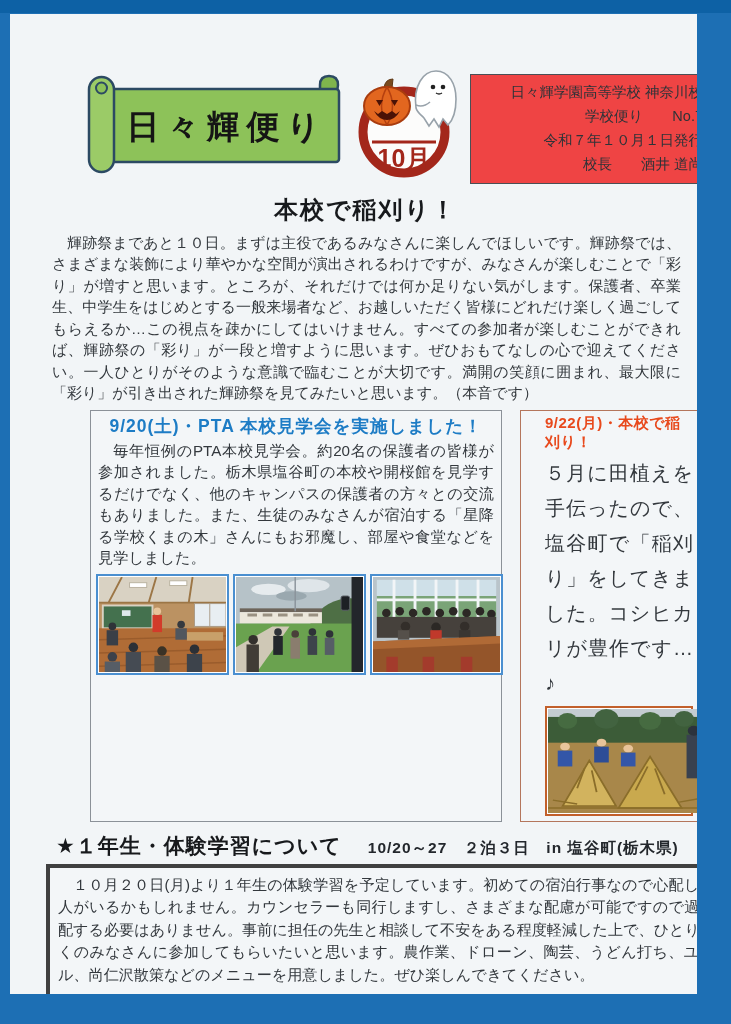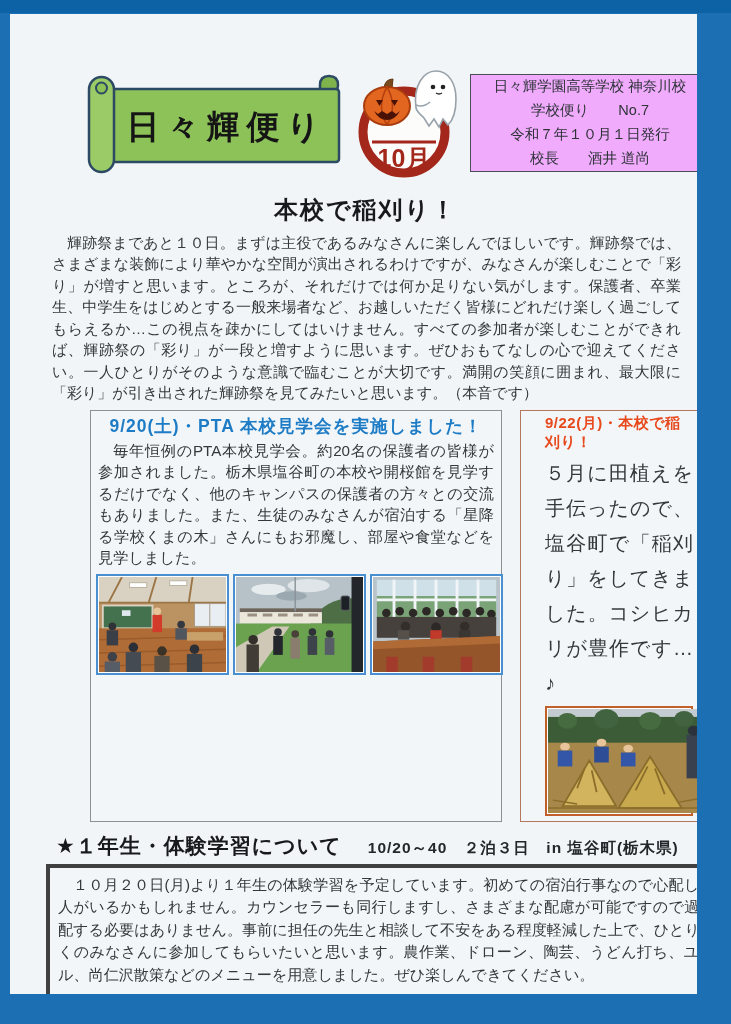--- a/index.html
+++ b/index.html
@@ -19,22 +19,22 @@
     background:#f2f5f7;overflow:hidden;
     padding:46px 10px 0 34px;
     color:#33383d;
   }
   
   .header-row{display:flex;align-items:flex-start;}
   .banner-wrap{flex:0 0 auto;margin-left:42px;margin-top:12px;}
   .badge-wrap{flex:0 0 auto;margin-left:8px;margin-top:2px;}
   .info-box{
     flex:0 0 auto;margin-left:12px;margin-top:14px;
-    width:226px;border:1.5px solid #4a4f55;background:#f0abfc;
-    padding:0 6px;text-align:center;
+    width:226px;border:1.5px solid #4a4f55;background:#ef4444;
+    padding:6px 6px;text-align:right;
     font-size:14.5px;line-height:1.65;color:#2e3338;white-space:nowrap;
   }
   
   .main-title{
     text-align:center;font-size:24px;font-weight:bold;color:#17191c;
     margin:10px 0 6px 0;letter-spacing:2px;
   }
   .body-para{
     margin:0 6px 4px 8px;font-size:15px;line-height:1.43;
     text-align:justify;text-indent:1em;color:#33383d;
@@ -244,21 +244,21 @@
               <rect x="60" y="44" width="12" height="14" fill="#3356a8"></rect>
             <rect x="114" y="26" width="13" height="44" fill="#39414f"></rect>
               <circle cx="120" cy="22" r="5" fill="#2c323c"></circle>
           </svg>
         </div>
       </aside>
     </div>
 
     <div class="taiken-heading">
       <span class="taiken-title">★１年生・体験学習について</span>
-      <span class="taiken-schedule">10/20～40　２泊３日　in 塩谷町(栃木県)</span>
+      <span class="taiken-schedule">10/20～27　２泊３日　in 塩谷町(栃木県)</span>
     </div>
 
     <section class="taiken-box">
       <p class="taiken-body">１０月２０日(月)より１年生の体験学習を予定しています。初めての宿泊行事なので心配している人がいるかもしれません。カウンセラーも同行しますし、さまざまな配慮が可能ですので過度に心配する必要はありません。事前に担任の先生と相談して不安をある程度軽減した上で、ひとりでも多くのみなさんに参加してもらいたいと思います。農作業、ドローン、陶芸、うどん打ち、ユニカール、尚仁沢散策などのメニューを用意しました。ぜひ楽しんできてください。</p>
 
     </section>
 
   </div>
 </div>
 

